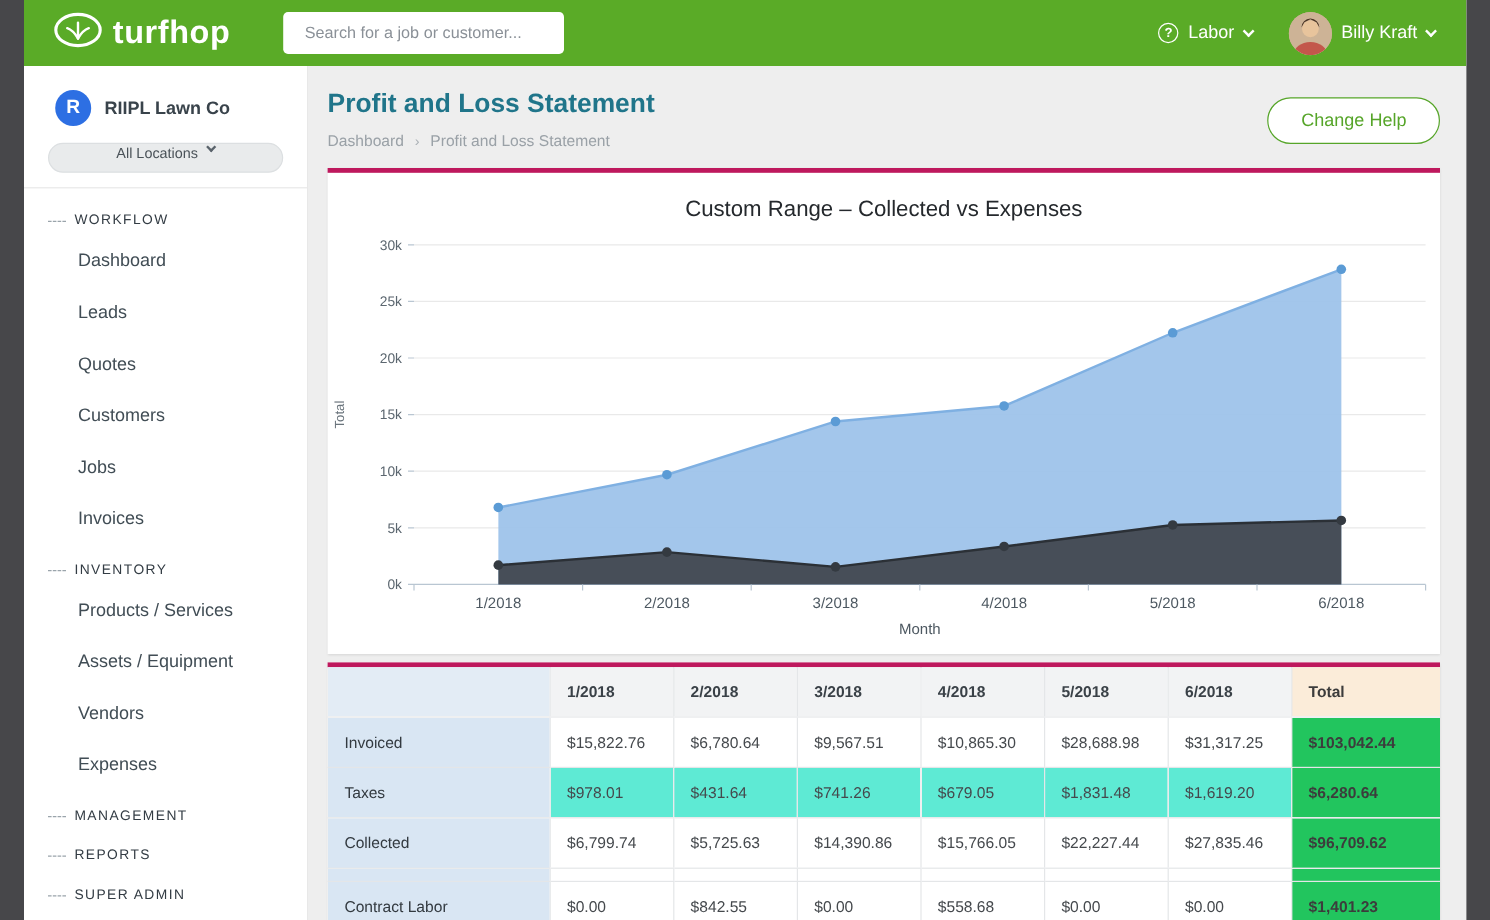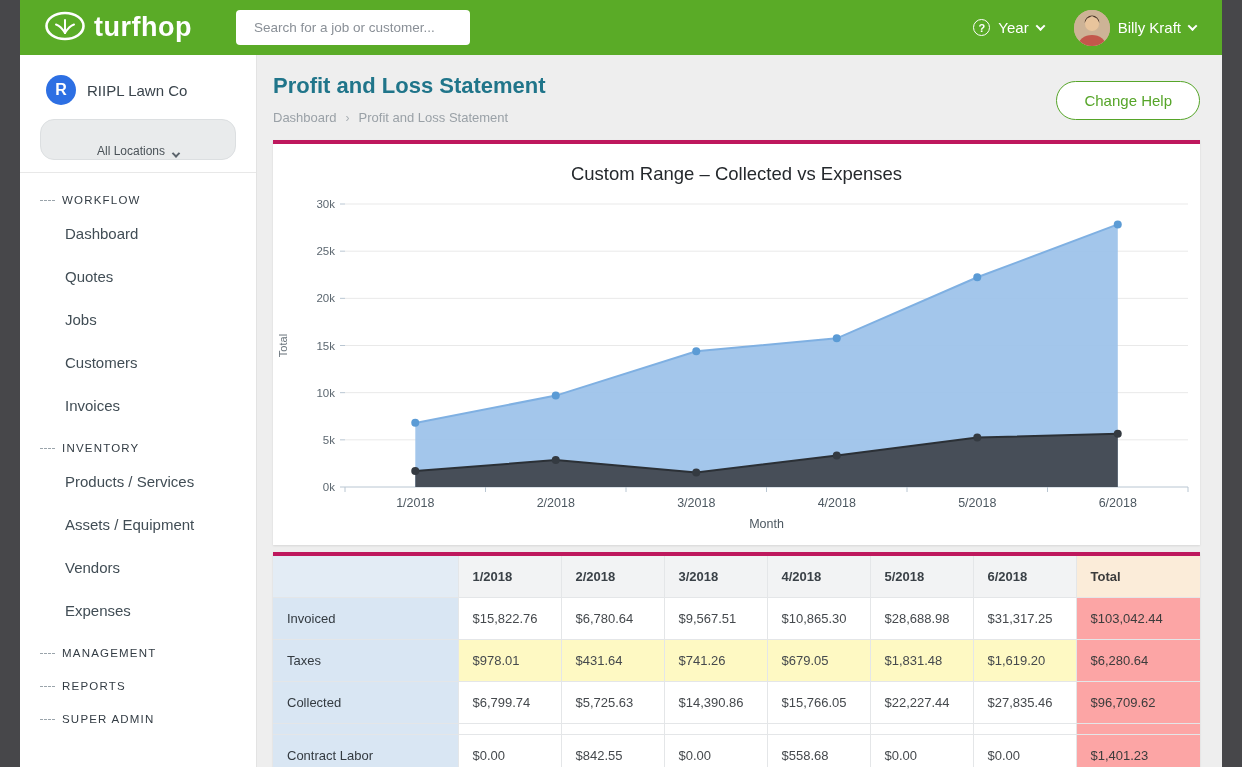--- a/index.html
+++ b/index.html
@@ -23,22 +23,22 @@
   .chev { width:7px; height:7px; border-right:2px solid #fff; border-bottom:2px solid #fff; transform:rotate(45deg) translate(-1px,-1px); display:inline-block; }
   .chev.dark { border-color:#5a636b; width:6px; height:6px; }
   .avatar { width:36px; height:36px; border-radius:50%; overflow:hidden; display:block; background:#cdb396; }
 
   
   .body-row { flex:1; display:flex; min-height:0; }
   .sidebar { flex:0 0 237px; background:#ffffff; border-right:1px solid #e3e3e3; overflow:hidden; }
   .sidebar-top { border-bottom:1px solid #e8e8e8; padding-bottom:12px; }
   .company { display:flex; align-items:center; gap:11px; padding:20px 16px 14px 26px; }
   .r-badge { width:30px; height:30px; border-radius:50%; background:#2d6fe3; color:#fff; font-weight:bold; font-size:16px; display:flex; align-items:center; justify-content:center; }
-  .company-name { font-size:15px; color:#39434b; font-weight:normal; }
-  .locations { display:flex; align-items:flex-end; justify-content:center; gap:8px; margin:0 auto; width:196px; height:41px; border-radius:14px; background:#e9ebec; border:1px solid #dcdfe1; color:#4a5258; font-size:12px; cursor:pointer; font-family:"Liberation Sans",sans-serif; }
+  .company-name { font-size:15px; color:#39434b; font-weight:bold; }
+  .locations { display:flex; align-items:flex-start; justify-content:center; gap:8px; margin:0 auto; width:196px; height:25px; border-radius:14px; background:#e9ebec; border:1px solid #dcdfe1; color:#4a5258; font-size:12px; cursor:pointer; font-family:"Liberation Sans",sans-serif; }
   nav { padding:6px 0 0; }
   .section-header { display:flex; align-items:center; padding:15px 0 6px 20px; font-size:11.5px; font-weight:normal; color:#333c44; letter-spacing:1.2px; cursor:pointer; }
   .tree-dash { width:15px; border-top:1px dashed #9aa4ab; margin-right:7px; }
   .nav-item { padding:13px 0 13px 45px; font-size:15px; color:#414d55; cursor:pointer; }
 
   
   .main { flex:1; min-width:0; padding:0 22px 0 16px; overflow:hidden; }
   .page-head { display:flex; justify-content:space-between; align-items:flex-start; padding:18px 0 15px; }
   h1.page-title { margin:0 0 11px; font-size:22px; font-weight:bold; color:#20758a; }
   .breadcrumb { font-size:13px; color:#9aa1a7; display:flex; align-items:center; gap:9px; }
@@ -51,22 +51,22 @@
   #chart svg { display:block; }
 
   
   table { width:100%; border-collapse:collapse; font-size:13px; table-layout:fixed; color:#45494d; }
   th, td { padding:13px 8px 13px 14px; text-align:left; border-left:1px solid #e4e6e8; border-bottom:1px solid #e4e6e8; overflow:hidden; white-space:nowrap; }
   th:first-child, td:first-child { border-left:none; }
   thead th { background:#f2f3f4; color:#3a4147; font-weight:bold; }
   thead th.label-col { background:#e3ecf5; }
   thead th.total-col { background:#fbecd9; color:#3c3c3c; }
   td.label-col { background:#d9e6f3; color:#333a40; }
-  td.total-col { background:#fca5a5; font-weight:normal; color:#3c3c3c; }
-  tbody tr:nth-child(2) td.value-cell { background:#fef9c3; }
+  td.total-col { background:#22c55e; font-weight:bold; color:#3c3c3c; }
+  tbody tr:nth-child(2) td.value-cell { background:#5eead4; }
   tr.spacer td { padding:0; height:11px; }
 </style>
 </head>
 <body>
 
 <div class="frame">
 
   <header class="navbar">
     <div class="brand">
       <span>
@@ -78,21 +78,21 @@
             <path d="M21 22 C24 17 27 14.5 30 13.5"></path>
           </g>
         </svg>
       </span>
       <span class="brand-text">turfhop</span>
     </div>
     <input class="search" type="text" placeholder="Search for a job or customer..." style="">
     <div class="nav-right">
       <div class="help">
         <span class="help-q">?</span>
-        <span>Year</span>
+        <span>Labor</span>
         <span class="chev"></span>
       </div>
       <div class="user">
         <span class="avatar">
           <svg width="36" height="36" viewBox="0 0 36 36">
             <rect width="36" height="36" fill="#cdb396"></rect>
             <path d="M4 36 a14 11 0 0 1 28 0 z" fill="#c3574b"></path>
             <circle cx="18" cy="14" r="7" fill="#e8c49c"></circle>
             <path d="M10.5 13 a7.5 7.5 0 0 1 15 0 l-2.5-4.5 -5-2.5 -5 2.5 z" fill="#4a3425"></path>
           </svg>
@@ -114,23 +114,24 @@
           <span>All Locations</span>
           <span class="chev dark"></span>
         </button>
       </div>
       <nav id="sidebar-nav">
           <div class="section-header">
             <span class="tree-dash"></span>
             <span>WORKFLOW</span>
           </div>
           <div class="nav-item">Dashboard</div>
+          <div class="nav-item">Leads</div>
           <div class="nav-item">Quotes</div>
+          <div class="nav-item">Customers</div>
           <div class="nav-item">Jobs</div>
-          <div class="nav-item">Customers</div>
           <div class="nav-item">Invoices</div>
           <div class="section-header">
             <span class="tree-dash"></span>
             <span>INVENTORY</span>
           </div>
           <div class="nav-item">Products / Services</div>
           <div class="nav-item">Assets / Equipment</div>
           <div class="nav-item">Vendors</div>
           <div class="nav-item">Expenses</div>
           <div class="section-header">

